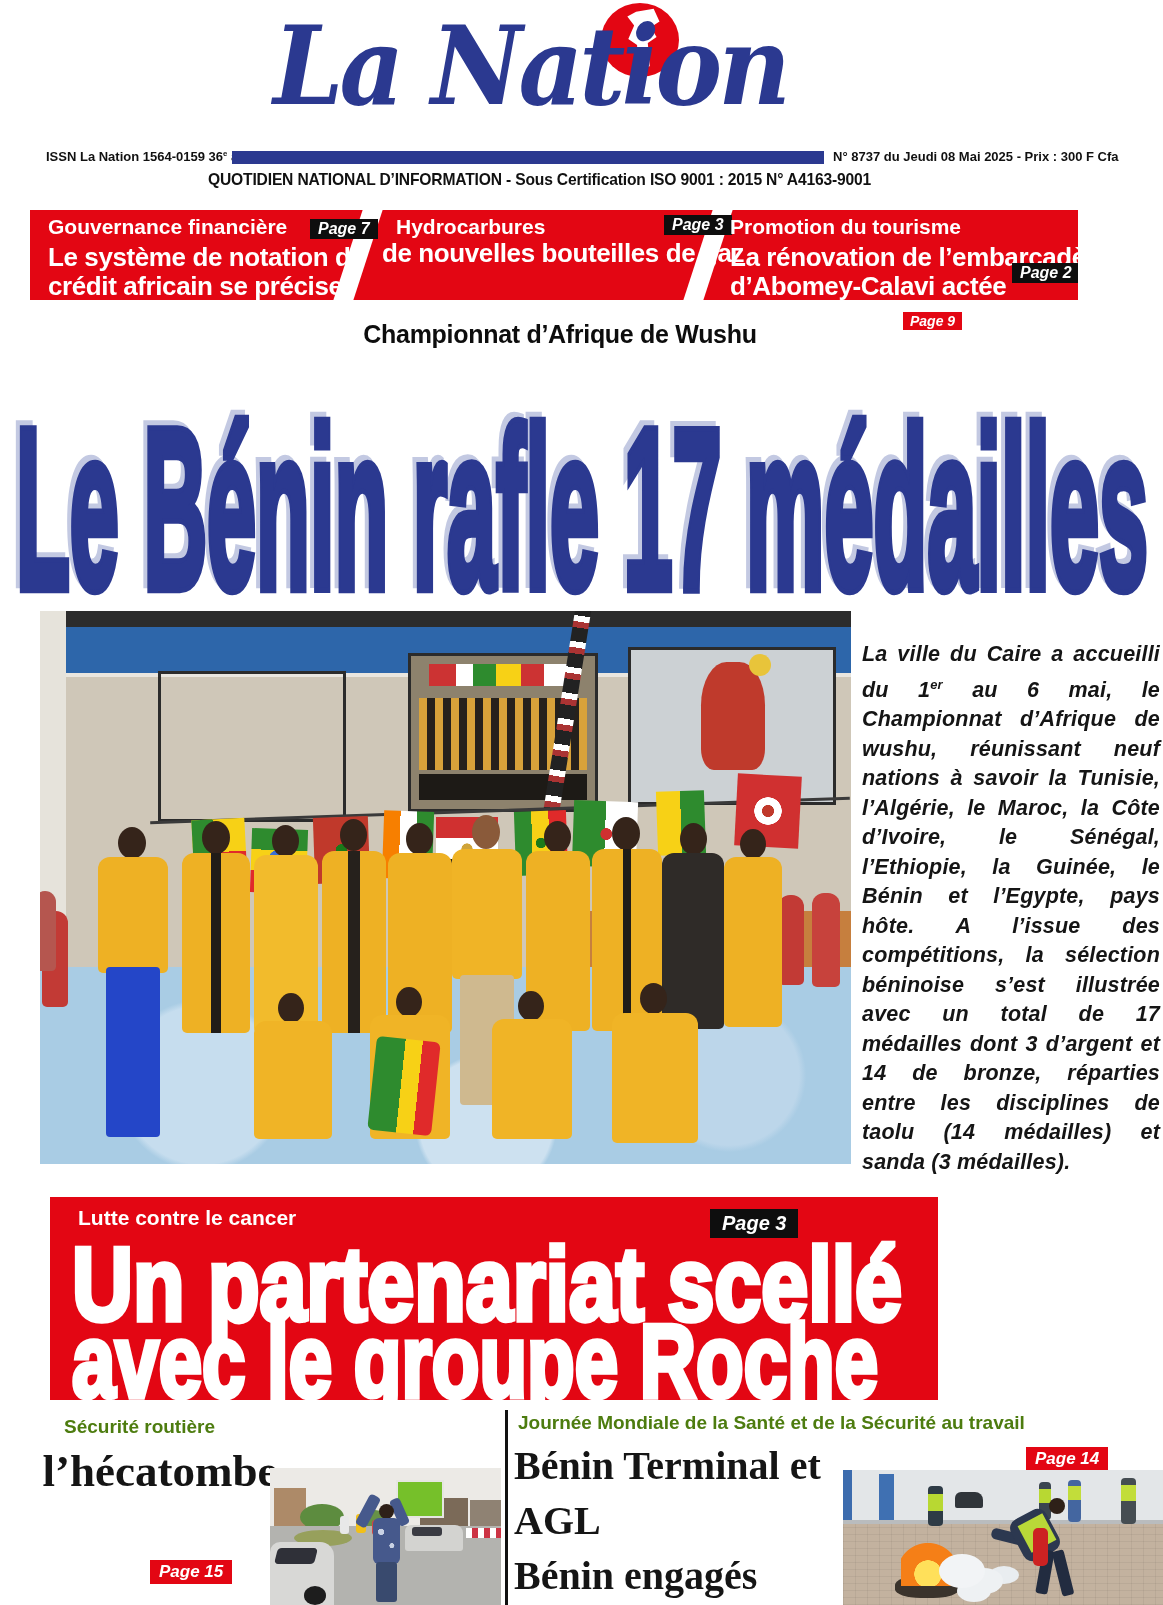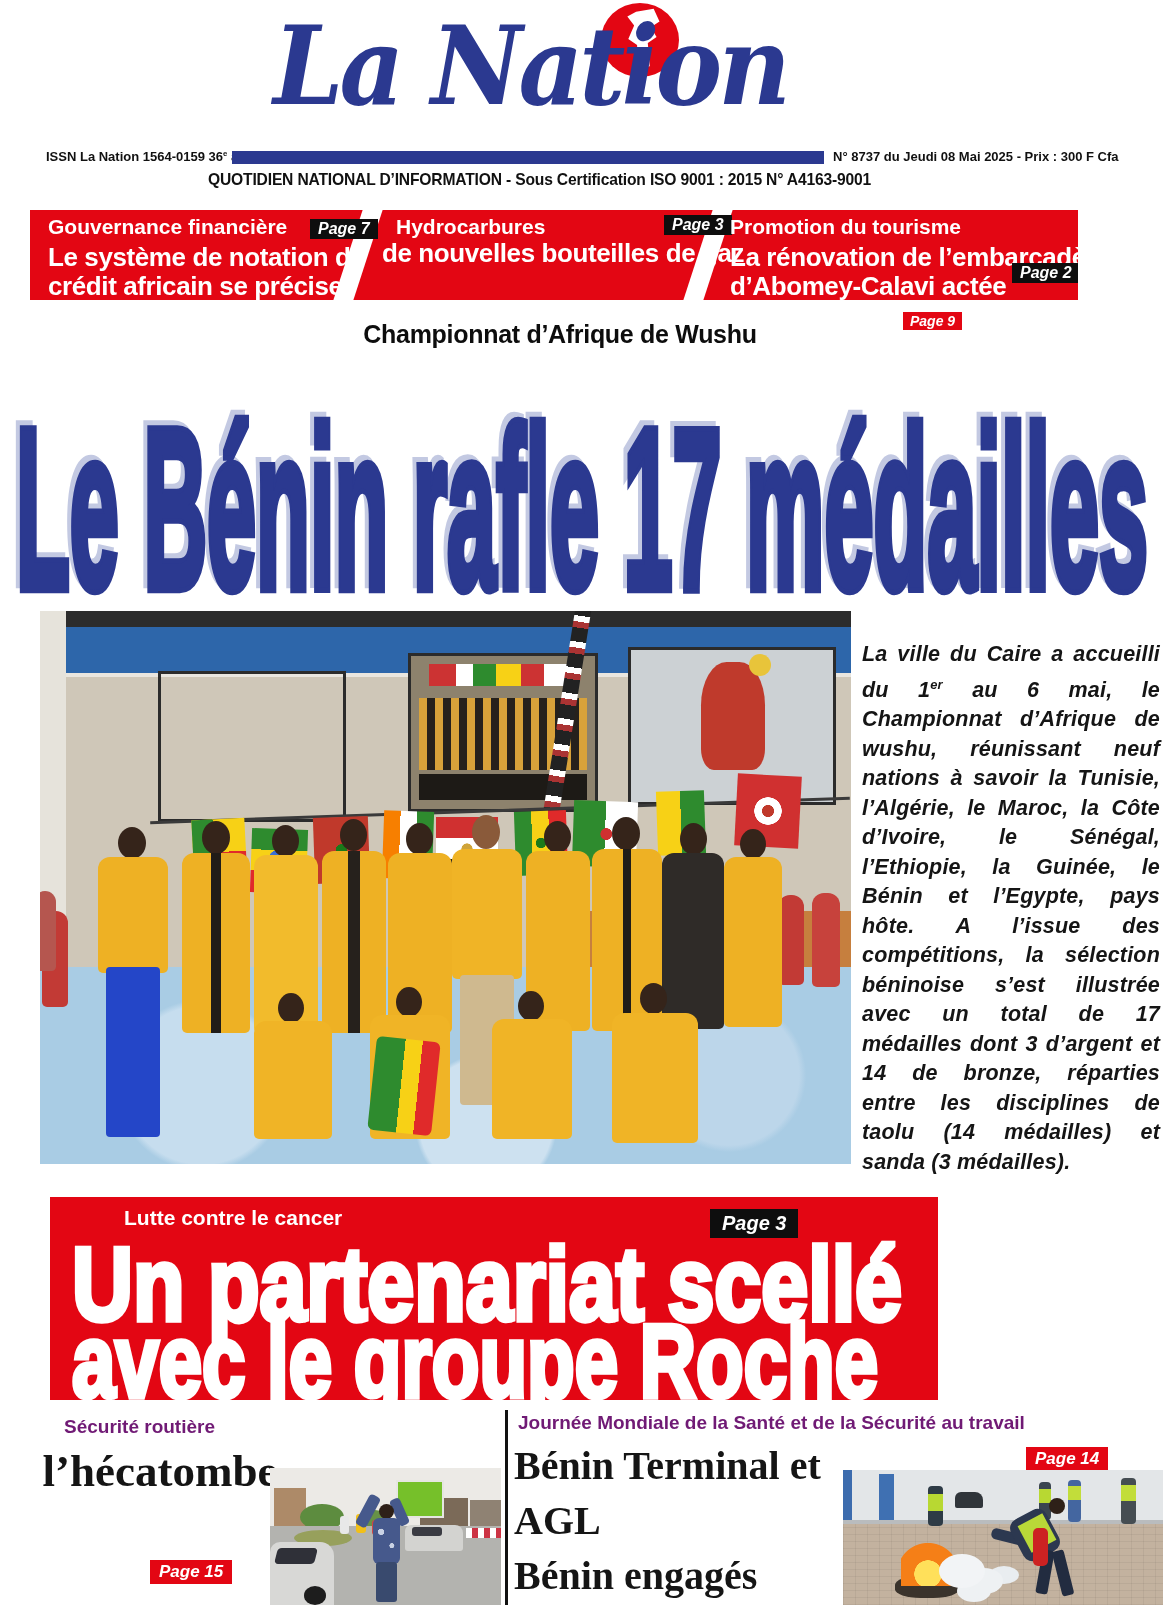--- a/index.html
+++ b/index.html
@@ -32,21 +32,21 @@
   .hl-white{font:bold 78px "Liberation Sans",sans-serif;fill:#fff;stroke:#fff;
             stroke-width:4px;paint-order:stroke;}
   
   .body-col{font-weight:bold;font-style:italic;font-size:21.5px;line-height:29.5px;
             color:#151515;text-align:justify;letter-spacing:.2px;}
   
   .photo{position:absolute;overflow:hidden;background:#cfc7b8;}
   .head{position:absolute;border-radius:50%;background:#35241a;}
   .pbody{position:absolute;border-radius:12px 12px 5px 5px;}
   
-  .kicker-b{font-size:19px;font-weight:bold;color:#701a75;white-space:nowrap;}
+  .kicker-b{font-size:19px;font-weight:bold;color:#4d7c0f;white-space:nowrap;}
   .serif-hl{font-family:"Liberation Serif",serif;font-weight:600;color:#151515;}
   .vdiv{background:#111;}
 </style>
 </head>
 <body>
 
 <div class="page">
 
   <div class="a logo-oval" style="left:601px;top:3px;width:78px;height:74px;">
     <svg viewBox="0 0 80 74" width="78" height="74">
@@ -176,21 +176,21 @@
 
     <div class="head" style="left:600px;top:372px;width:27px;height:31px;"></div>
     <div class="pbody" style="left:572px;top:402px;width:86px;height:130px;background:#f0b426;"></div>
   </div>
 
   <div class="a body-col" style="left:862px;top:640px;width:298px;height:520px;">
     <span>La ville du Caire a accueilli du 1</span><sup>er</sup><span> au 6 mai, le Championnat d’Afrique de wushu, réunissant neuf nations à savoir la Tunisie, l’Algérie, le Maroc, la Côte d’Ivoire, le Sénégal, l’Ethiopie, la Guinée, le Bénin et l’Egypte, pays hôte. A l’issue des compétitions, la sélection béninoise s’est illustrée avec un total de 17 médailles dont 3 d’argent et 14 de bronze, réparties entre les disciplines de taolu (14 médailles) et sanda (3 médailles).</span>
   </div>
 
   <div class="a banner" style="left:50px;top:1197px;width:888px;height:203px;">
-    <div class="a" style="left:28px;top:9px;font-size:21px;font-weight:bold;color:#fff;margin-left:46px;">Lutte contre le cancer</div>
+    <div class="a" style="left:28px;top:9px;font-size:21px;font-weight:bold;color:#fff;">Lutte contre le cancer</div>
     <span class="badge black" style="position:absolute;left:660px;top:12px;font-size:20px;padding:3px 12px;">Page 3</span>
     <svg class="a" style="left:22px;top:42px;overflow:visible;" width="846" height="160" viewBox="0 0 846 160">
       <g transform="scale(1,1.32)">
         <text class="hl-white" x="0" y="61" textLength="830" lengthAdjust="spacingAndGlyphs">Un partenariat scellé</text>
         <text class="hl-white" x="0" y="120" textLength="806" lengthAdjust="spacingAndGlyphs">avec le groupe Roche</text>
       </g>
     </svg>
   </div>
 
   <div class="a kicker-b" style="left:64px;top:1416px;">Sécurité routière</div>

